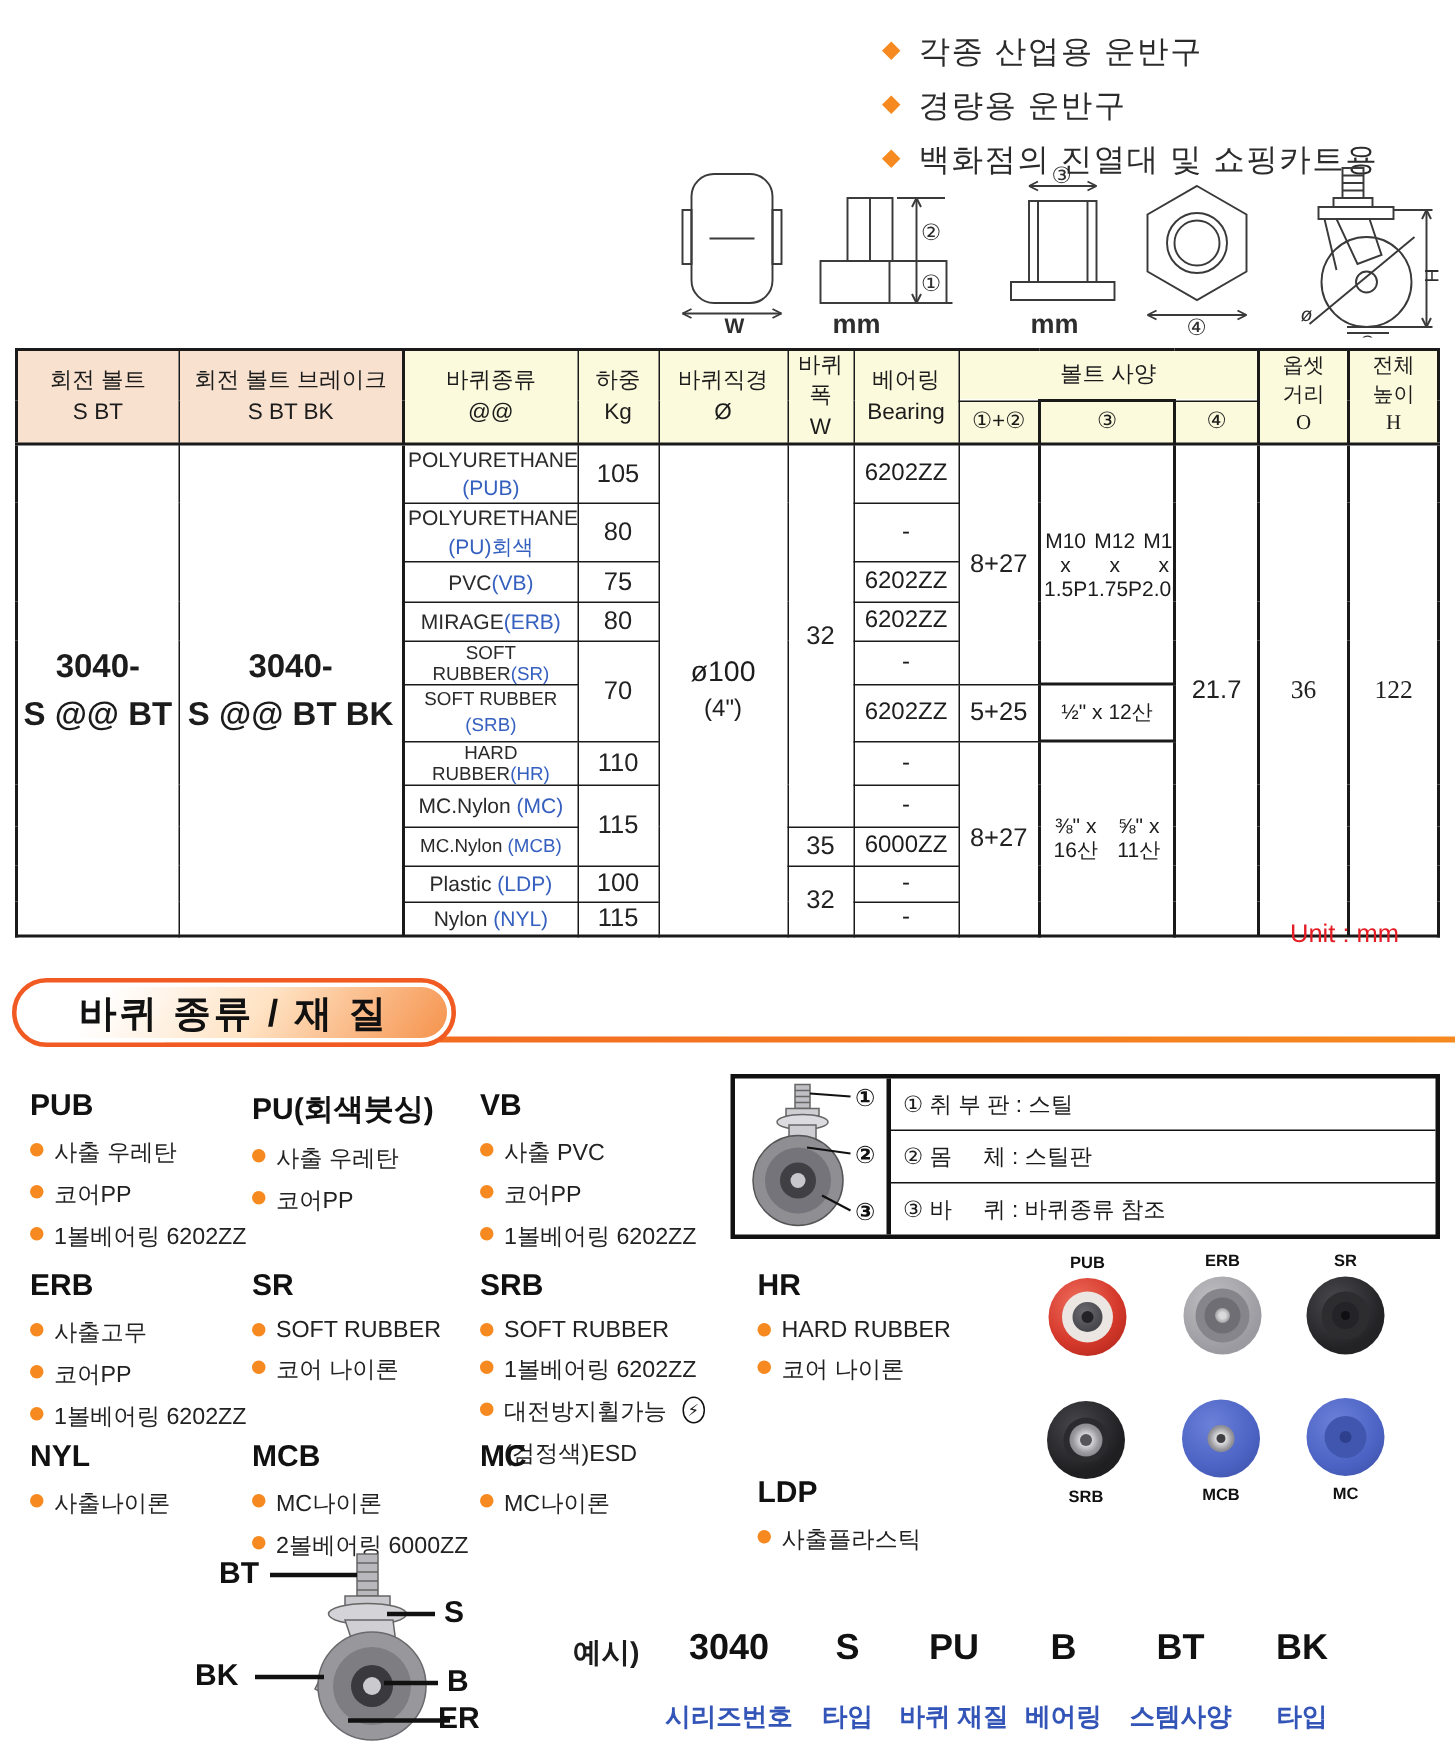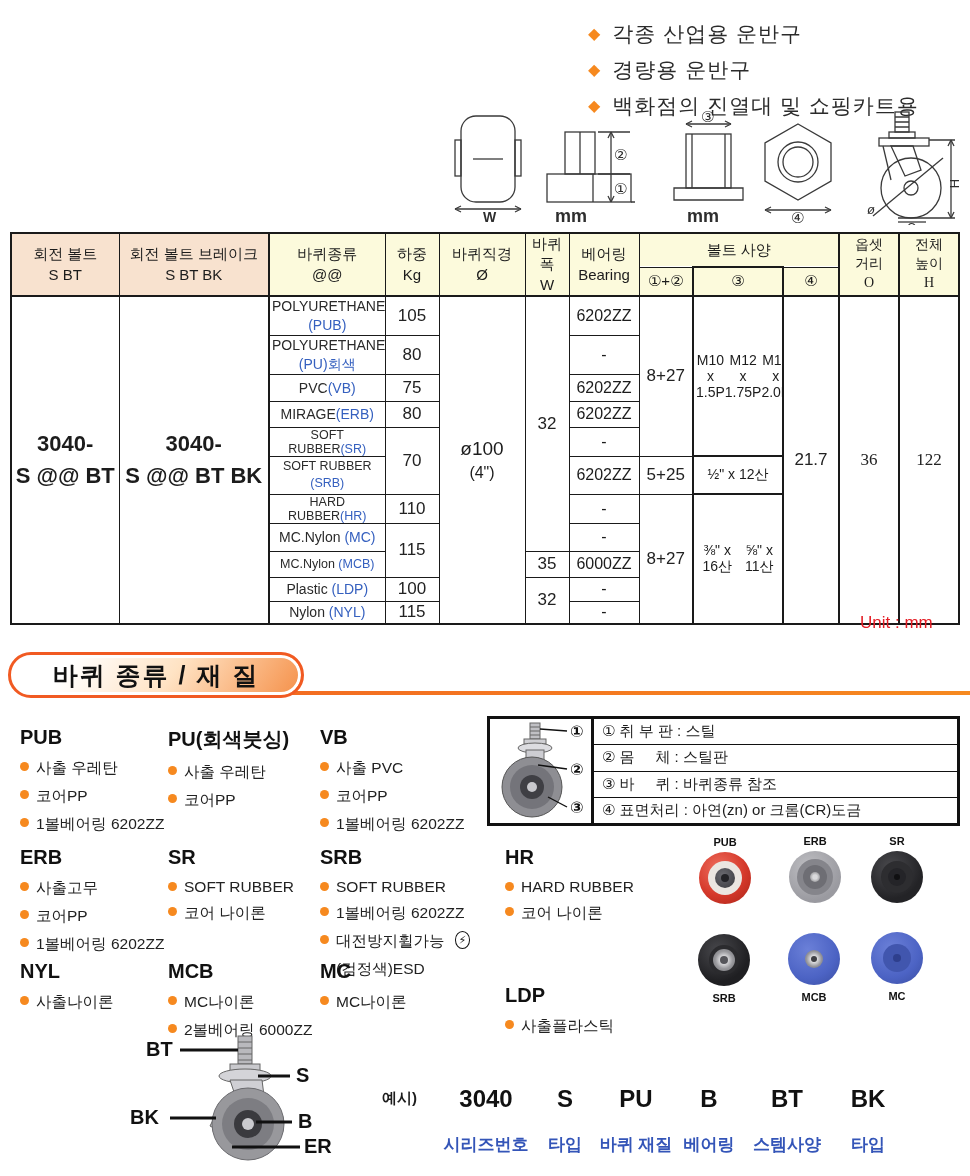--- a/index.html
+++ b/index.html
@@ -118,21 +118,21 @@
   .w-mc { background:radial-gradient(circle at 38% 32%,#6b80d8,#4c63c4 60%,#3a4da0); }
   .w-mc .ring { inset:12px; background:#4156ae; }
   .w-mc .axle { inset:22px; background:#2e3f8d; }
 
   
   .caster-diagram { position:absolute; left:130px; top:1032px; }
   .callout { position:absolute; font-size:20px; font-weight:bold; color:#111; }
 
   
   .example { position:absolute; left:382px; top:1085px; display:flex; }
-  .example .prefix { width:56px; font-size:15px; font-weight:bold; padding-top:4px; }
+  .example .prefix { width:56px; font-size:19px; font-weight:bold; padding-top:4px; }
   .example .part { text-align:center; }
   .example .part .pcode { font-size:24px; font-weight:bold; color:#111; }
   .example .part .plbl { font-size:17px; font-weight:bold; color:#3455b8; margin-top:20px; white-space:nowrap; }
   .pw1{width:96px;} .pw2{width:62px;} .pw3{width:80px;} .pw4{width:66px;} .pw5{width:90px;} .pw6{width:72px;}
 </style>
 </head>
 <body>
 
 <div class="bullets">
   <div class="bullet-row">
@@ -457,21 +457,20 @@
       </g>
       <text x="80" y="18" font-size="16" font-weight="bold" fill="#111">①</text>
       <text x="80" y="56" font-size="16" font-weight="bold" fill="#111">②</text>
       <text x="80" y="94" font-size="16" font-weight="bold" fill="#111">③</text>
     </svg>
   </div>
   <div class="specs">
     <div class="irow">① 취 부 판 : 스틸</div>
     <div class="irow">② 몸     체 : 스틸판</div>
     <div class="irow">③ 바     퀴 : 바퀴종류 참조</div>
-    <div class="irow">④ 표면처리 : 아연(zn) or 크롬(CR)도금</div>
   </div>
 </div>
 
 <div class="mat" style="left:20px; top:846px;">
   <h3>ERB</h3>
   <div class="mi">
       <span class="dot"></span>
       <span>사출고무</span>
     </div>
   <div class="mi">
@@ -613,21 +612,21 @@
       <path d="M40 86 H86"></path>
       <path d="M126 90 H162"></path>
       <path d="M102 115 H170"></path>
     </g>
   </svg>
 </div>
 <div class="callout" style="left:146px; top:1038px;">BT</div>
 <div class="callout" style="left:296px; top:1064px;">S</div>
 <div class="callout" style="left:130px; top:1106px;">BK</div>
 <div class="callout" style="left:298px; top:1110px;">B</div>
-<div class="callout" style="left:304px; top:1135px;">ER</div>
+<div class="callout" style="left:292px; top:1135px;">ER</div>
 
 <div class="example">
   <div class="prefix">예시)</div>
   <div class="part pw1">
     <div class="pcode">3040</div>
     <div class="plbl">시리즈번호</div>
   </div>
   <div class="part pw2">
     <div class="pcode">S</div>
     <div class="plbl">타입</div>

